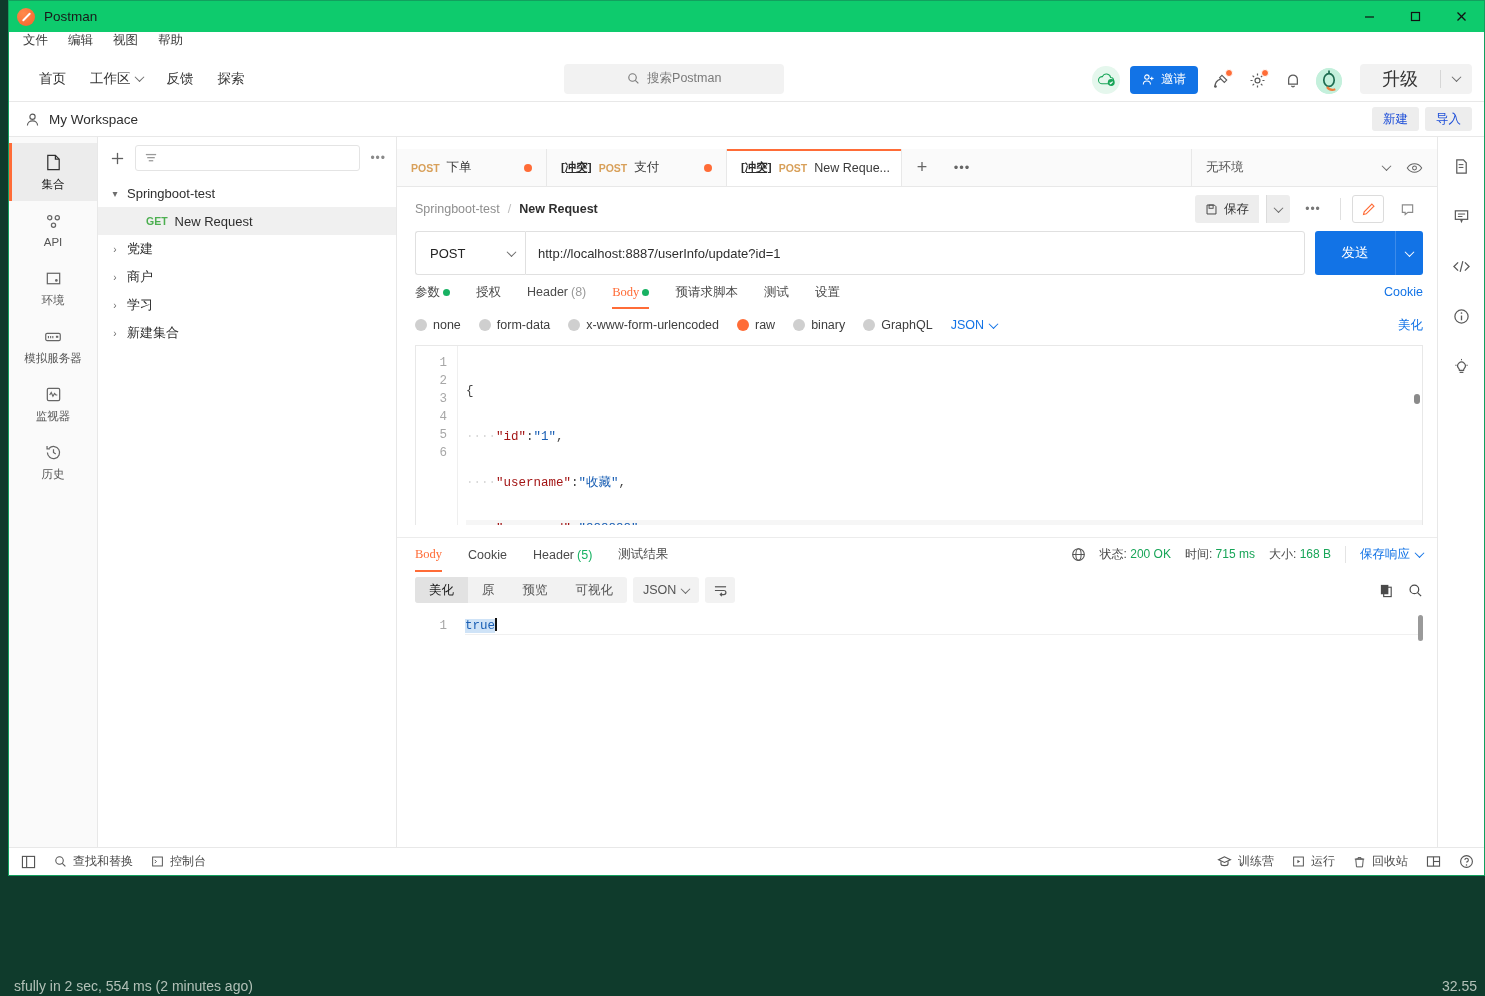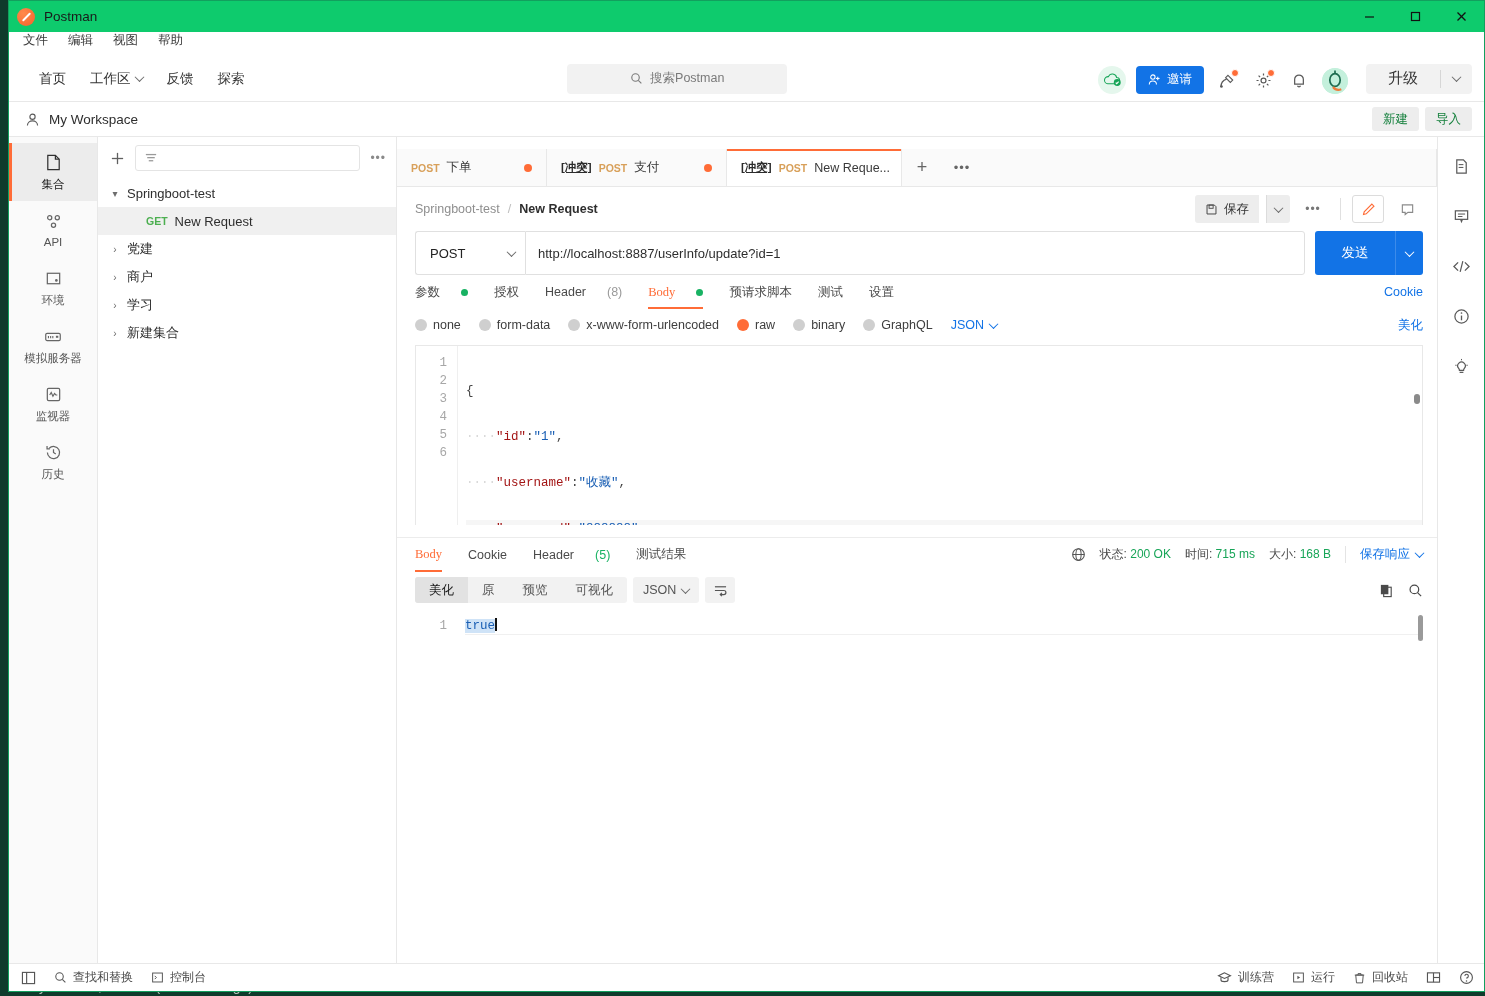--- a/index.html
+++ b/index.html
@@ -12,21 +12,21 @@
   .desktop { position: absolute; inset: 0; background: #0f3b2c; }
   .desktop-text {
     position: absolute; left: 14px; bottom: 2px;
     color: #cfd8d0; font-size: 14px; white-space: nowrap; opacity: .85;
   }
   .desktop-text-right {
     position: absolute; right: 8px; bottom: 2px;
     color: #cfd8d0; font-size: 14px; white-space: nowrap; opacity: .85;
   }
   .win {
-    position: absolute; left: 8px; top: 0; width: 1477px; height: 992px;
+    position: absolute; left: 8px; top: 0; width: 1477px; height: 876px;
     background: #fff; display: flex; flex-direction: column;
     border: 1px solid #12a05e;
   }
 
   
   .titlebar {
     height: 31px; background: #0ecb6d; display: flex; align-items: center;
     flex: 0 0 31px; padding-left: 8px;
   }
   .pm-logo {
@@ -90,37 +90,37 @@
     position: absolute; top: 1px; right: 1px; width: 8px; height: 8px;
     border-radius: 50%; background: #ff6c37; border: 1px solid #fff;
   }
   .avatar {
     width: 26px; height: 26px; border-radius: 50%; background: #c4f0dc;
     display: flex; align-items: center; justify-content: center;
     position: relative; overflow: hidden;
   }
   .upgrade {
     margin-left: 8px; height: 30px; background: #f2f2f2; border-radius: 4px;
-    display: flex; align-items: center; font-size: 15px; color: #333;
+    display: flex; align-items: center; font-size: 18px; color: #333;
   }
   .upgrade .lbl { padding: 0 22px; }
   .upgrade .sep { width: 1px; height: 18px; background: #d6d6d6; }
   .upgrade .cv { padding: 0 12px; display: flex; align-items: center; }
 
   
   .wsheader {
     height: 36px; flex: 0 0 36px; display: flex; align-items: center;
     padding: 0 12px 0 16px; border-top: 1px solid #e8e8e8;
     border-bottom: 1px solid #e8e8e8; gap: 9px; background: #fff;
   }
   .ws-name { font-size: 13.5px; color: #2e2e2e; }
   .ws-btns { margin-left: auto; display: flex; gap: 6px; }
   .ws-btn {
     background: #ededed; border-radius: 3px; height: 24px; padding: 0 11px;
-    display: flex; align-items: center; font-size: 12.5px; color: #15803d;
+    display: flex; align-items: center; font-size: 12.5px; color: #1d4ed8;
     border: none; cursor: pointer; font-family: inherit;
   }
 
   
   .body { flex: 1; display: flex; min-height: 0; }
 
   
   .rail {
     width: 89px; flex: 0 0 89px; background: #fafafa;
     border-right: 1px solid #e8e8e8; padding-top: 6px;
@@ -248,21 +248,21 @@
     border-radius: 0 3px 3px 0; display: flex; align-items: center;
     justify-content: center; border-left: 1px solid #3c8bea; cursor: pointer;
   }
 
   
   .subtabs {
     height: 34px; flex: 0 0 34px; display: flex; align-items: center;
     padding: 0 14px 0 18px; gap: 0;
   }
   .stab {
-    height: 34px; display: flex; align-items: center; gap: 21px;
+    height: 34px; display: flex; align-items: center; gap: 3px;
     padding: 0 13px; font-size: 12.5px; color: #4a4a4a; position: relative;
     cursor: pointer;
   }
   .stab:first-child { padding-left: 0; }
   .stab.active { color: #ff6c37; font-family: Liberation Serif, serif; }
   .stab.active::after {
     content: ""; position: absolute; left: 13px; right: 13px; bottom: 0;
     height: 2px; background: #ff6c37;
   }
   .stab:first-child.active::after { left: 0; }
@@ -619,20 +619,28 @@
         </div>
         <div class="rtab active" style="width:175px;">
           <span class="conflict">[冲突]</span>
           <span class="m">POST</span>
           <span>New Reque...</span>
           <span class="unsaved"></span>
         </div>
         <div class="tab-add">+</div>
         <div class="tab-more">•••</div>
         <div class="tabstrip-spacer"></div>
+        <div class="env-sel">
+          <span class="name">无环境</span>
+          <span class="chev"></span>
+          <svg width="17" height="12" viewBox="0 0 20 14" style="margin-left:8px;">
+              <path d="M1.5 7s3.2-5 8.5-5 8.5 5 8.5 5-3.2 5-8.5 5S1.5 7 1.5 7z" fill="none" stroke="#666" stroke-width="1.2"></path>
+              <circle cx="10" cy="7" r="2.3" fill="none" stroke="#666" stroke-width="1.2"></circle>
+            </svg>
+        </div>
       </div>
 
       <div class="crumbrow">
         <span class="crumb-link">Springboot-test</span>
         <span class="crumb-sep">/</span>
         <span class="crumb-cur">New Request</span>
         <div class="crumb-right">
           <button class="save-btn">
             <svg width="13" height="13" viewBox="0 0 16 16">
                 <path d="M2.5 2.5h9l2 2v9h-11z" fill="none" stroke="#444" stroke-width="1.2"></path>

